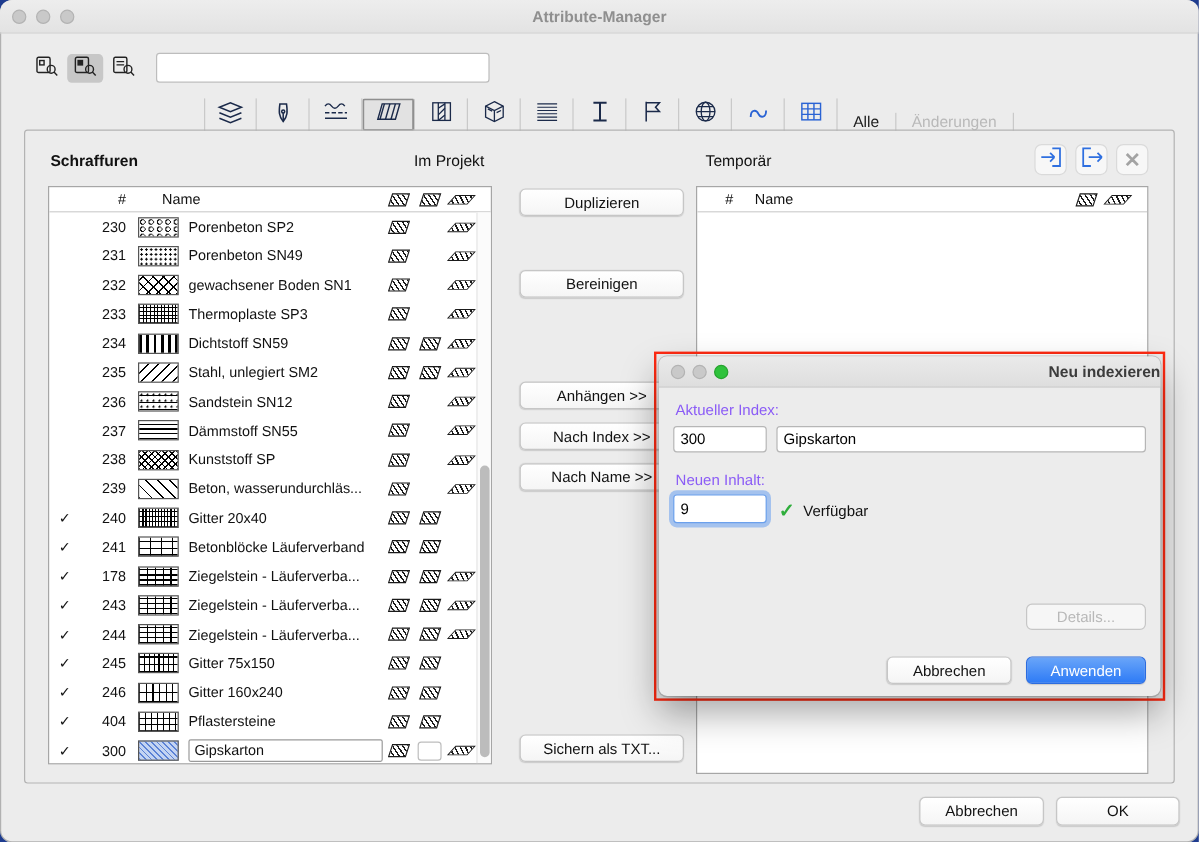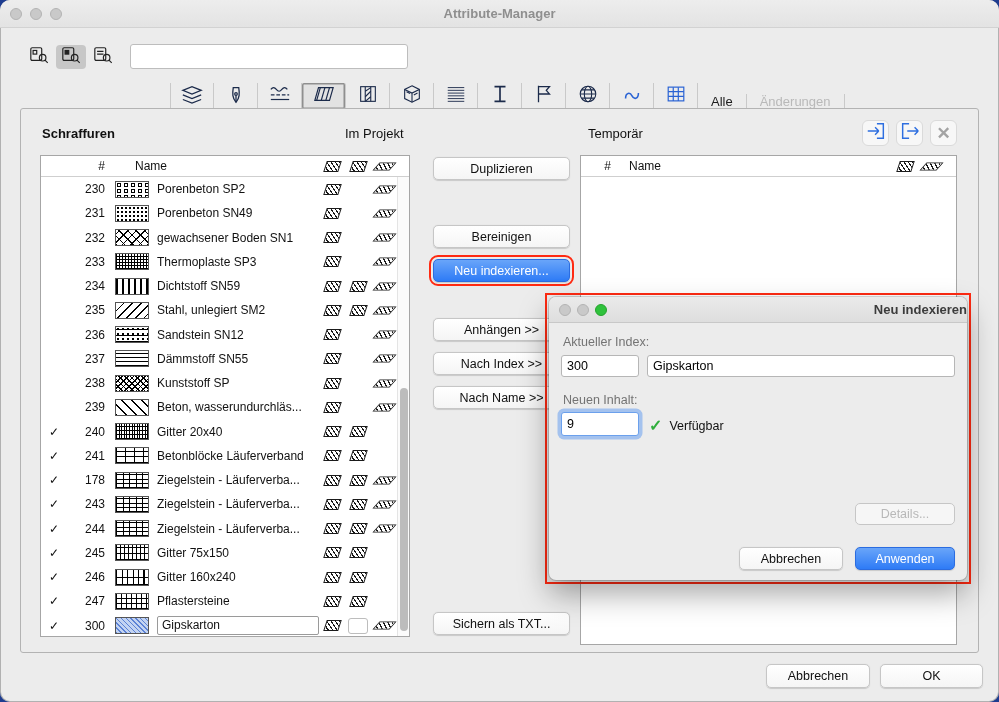--- a/index.html
+++ b/index.html
@@ -103,21 +103,21 @@
             background:#f7f7f7; border:1px solid #dadada; display:flex; align-items:center; justify-content:center; }
   .xglyph { color:#a3a3a3; font-size:17px; font-weight:bold; line-height:1; }
 
   
   .dialog-ring { position:absolute; left:545px; top:293px; border:2px solid #ff2a12; padding:2px; z-index:10; }
   .dialog { position:relative; width:418px; height:283px; border-radius:7px; background:#ececec;
             overflow:hidden; box-shadow:0 14px 30px rgba(0,0,0,.35), 0 0 0 1px rgba(0,0,0,.15); }
   .dlg-titlebar { height:26px; background:linear-gradient(#eaeaea,#dedede); border-bottom:1px solid #c8c8c8; position:relative; }
   .dlg-lights { position:absolute; left:10px; top:7px; display:flex; gap:6px; }
   .dlg-title { text-align:right; line-height:26px; font-size:13px; font-weight:600; color:#3c3c3c; }
-  .dlg-label { position:absolute; font-size:12.5px; color:#737373; }
+  .dlg-label { position:absolute; font-size:12.5px; color:#8b5cf6; }
   .field { position:absolute; border:1px solid #b6b6b6; border-radius:3px; background:#fff;
            font-size:12.5px; padding:0 5px; font-family:inherit; outline:none; }
   .field.focus { border-color:#6ba0ec; box-shadow:0 0 0 3.5px rgba(92,152,240,.5); }
   .avail { position:absolute; left:100px; top:119px; display:flex; align-items:center; gap:7px; font-size:12.5px; color:#111; }
   .avail .tick { color:#2fae3c; font-size:16px; font-weight:bold; }
 </style>
 </head>
 <body>
 
 <div class="window">
@@ -535,21 +535,21 @@
           <span class="icell">
             <span class="fic draft"></span>
           </span>
           <span class="icell">
             <span class="fic cut"></span>
           </span>
           <span class="icell"></span>
         </div>
         <div class="lrow">
           <span class="chk">✓</span>
-          <span class="idx">247</span>
+          <span class="idx">404</span>
           <span class="sw p-paving"></span>
           <span class="nm">Pflastersteine</span>
           <span class="icell">
             <span class="fic draft"></span>
           </span>
           <span class="icell">
             <span class="fic cut"></span>
           </span>
           <span class="icell"></span>
         </div>
@@ -569,21 +569,20 @@
           </span>
         </div>
       </div>
     <div class="scroll">
       <div class="thumb"></div>
     </div>
   </div>
 
   <button class="btn mid" style="top:157px">Duplizieren</button>
   <button class="btn mid" style="top:225px">Bereinigen</button>
-  <button class="btn mid primary red-ring" style="top:259px">Neu indexieren...</button>
   <button class="btn mid" style="top:318px">Anhängen &gt;&gt;</button>
   <button class="btn mid" style="top:352px">Nach Index &gt;&gt;</button>
   <button class="btn mid" style="top:386px">Nach Name &gt;&gt;</button>
   <button class="btn mid" style="top:612px">Sichern als TXT...</button>
 
   <div class="list list-right">
     <div class="lhead">
       <span style="width:30px; text-align:right;">#</span>
       <span style="margin-left:18px; flex:1;">Name</span>
       <span class="icell">

